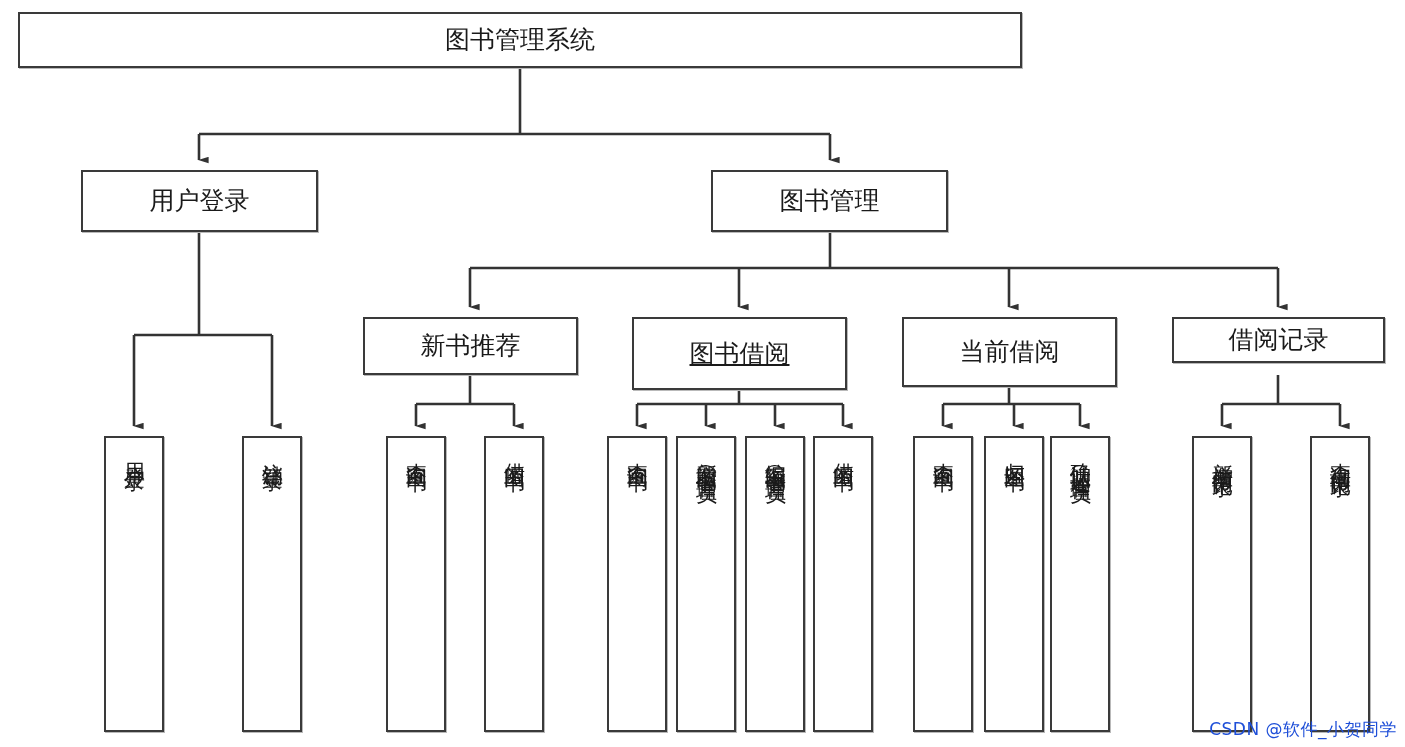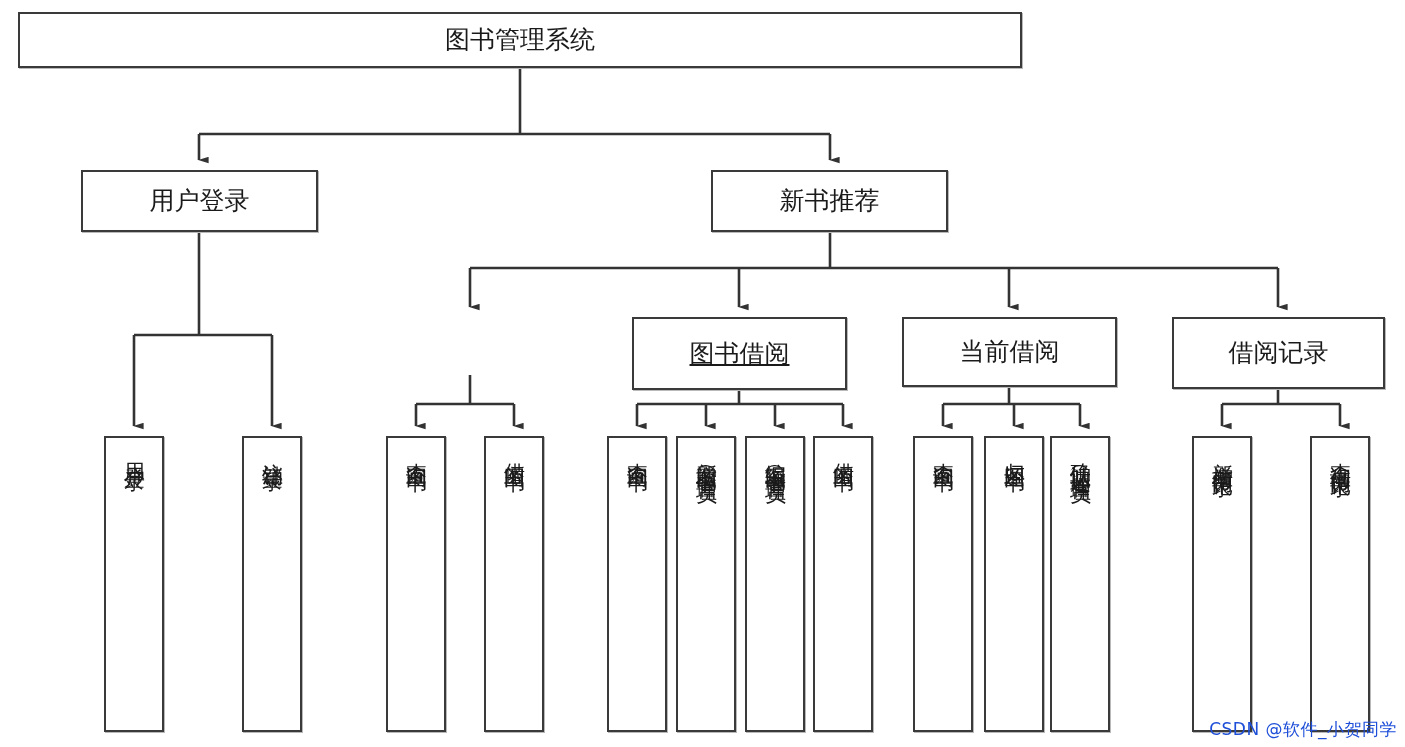--- a/index.html
+++ b/index.html
@@ -124,30 +124,33 @@
   </svg>
 
   <div class="node h" id="n-root" style="left: 18px; top: 12px; width: 1004px; height: 56px;">
     <span class="label">图书管理系统</span>
   </div>
 
   <div class="node h" id="n-l1_user" style="left: 81px; top: 170px; width: 237px; height: 62px;">
     <span class="label">用户登录</span>
   </div>
   <div class="node h" id="n-l1_book" style="left: 711px; top: 170px; width: 237px; height: 62px;">
+    <span class="label">图书管理</span>
+  </div>
+
+  <div class="node h" id="n-l2_new" style="left: 363px; top: 317px; width: 215px; height: 58px;">
     <span class="label">新书推荐</span>
   </div>
-
   <div class="node h" id="n-l2_borrow" style="left: 632px; top: 317px; width: 215px; height: 73px; text-decoration: underline;">
     <span class="label">图书借阅</span>
   </div>
   <div class="node h" id="n-l2_current" style="left: 902px; top: 317px; width: 215px; height: 70px;">
     <span class="label">当前借阅</span>
   </div>
-  <div class="node h" id="n-l2_record" style="left: 1172px; top: 317px; width: 213px; height: 72px;">
+  <div class="node h" id="n-l2_record" style="left: 1172px; top: 317px; width: 213px; height: 46px;">
     <span class="label">借阅记录</span>
   </div>
 
   <div class="node v" id="n-l3_a1" style="left: 104px; top: 436px; width: 60px; height: 296px;">
     <span class="label">用户登录</span>
   </div>
   <div class="node v" id="n-l3_a2" style="left: 242px; top: 436px; width: 60px; height: 296px;">
     <span class="label">注销登录</span>
   </div>
 

